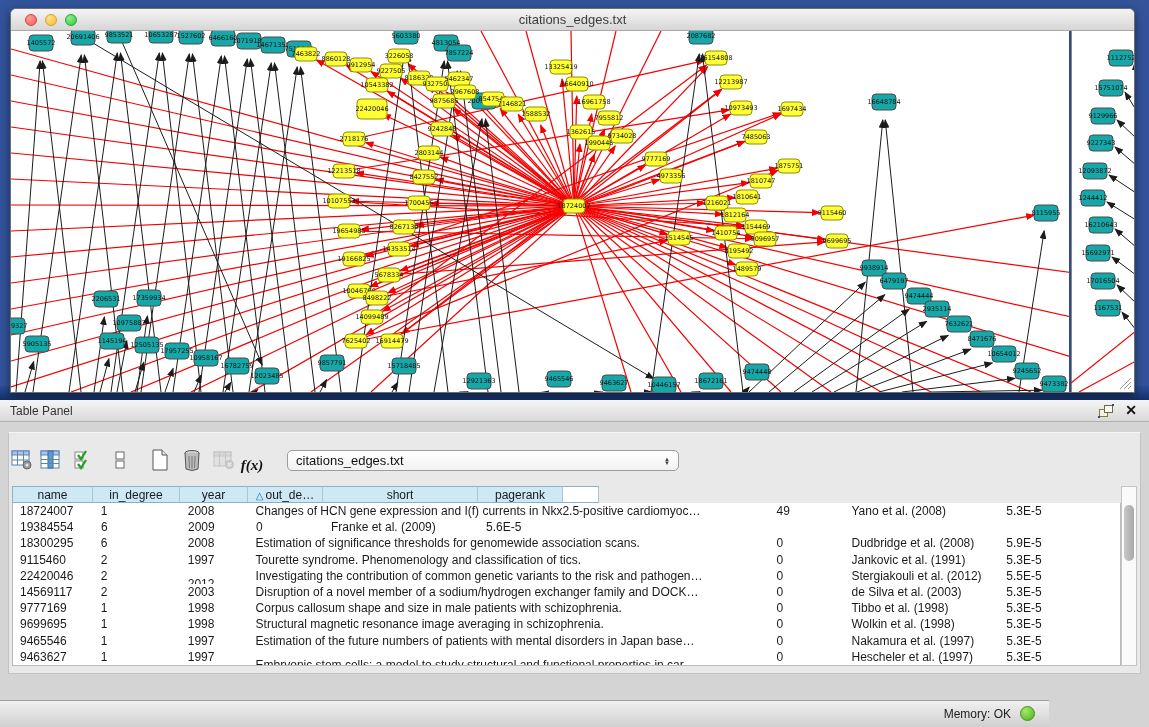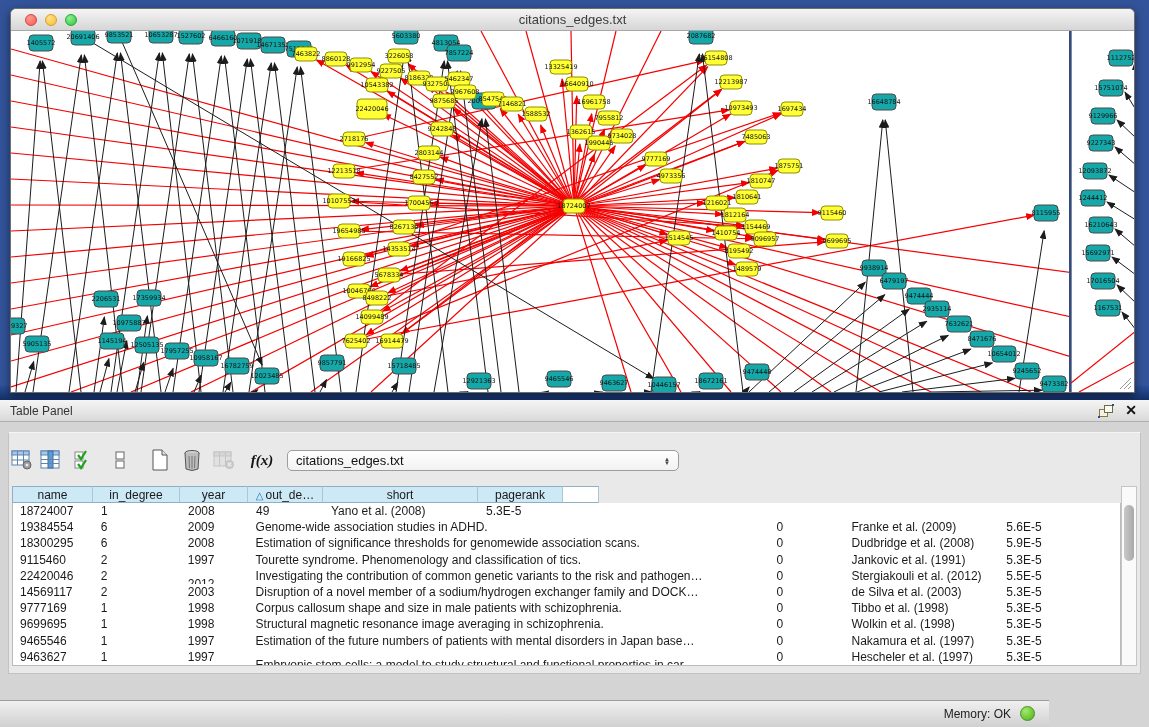--- a/index.html
+++ b/index.html
@@ -587,21 +587,21 @@
     <span class="tb-btn disabled" style="margin-left:4px;">
       <svg width="22" height="20" viewBox="0 0 22 20">
           <rect x="1" y="2" width="17" height="14" fill="#d8d8d8" stroke="#9a9a9a"></rect>
           <rect x="1" y="2" width="17" height="4" fill="#c2c2c2" stroke="#9a9a9a"></rect>
           <line x1="6.5" y1="2" x2="6.5" y2="16" stroke="#9a9a9a"></line>
           <line x1="12.5" y1="2" x2="12.5" y2="16" stroke="#9a9a9a"></line>
           <circle cx="16.5" cy="14.5" r="4" fill="#ababab" stroke="#8a8a8a"></circle>
           <path d="M14.8,12.8 l3.4,3.4 M18.2,12.8 l-3.4,3.4" stroke="#e8e8e8" stroke-width="1.3"></path>
         </svg>
     </span>
-    <span class="tb-btn" style="margin-left:10px;">
+    <span class="tb-btn" style="align-items:flex-end;">
       <span class="fx">f(x)</span>
     </span>
   </div>
 
   <div class="combo">
     <span>citations_edges.txt</span>
     <span class="arrows">
         <span>▲</span>
         <span>▼</span>
       </span>
@@ -615,30 +615,30 @@
         <div class="th" style="width: 75px;"><span class="sort-tri">△</span>out_de…</div>
         <div class="th" style="width: 155px;">short</div>
         <div class="th" style="width: 85px;">pagerank</div>
         <div class="th" style="width: 36px; background: rgb(255, 255, 255);"></div>
       </div>
     <div class="tbody" id="tbody">
         <div class="tr">
           <div class="td" style="width: 81px;">18724007</div>
           <div class="td" style="width: 87px;">1</div>
           <div class="td" style="width: 68px;">2008</div>
+          <div class="td" style="width: 522px;">Changes of HCN gene expression and I(f) currents in Nkx2.5-positive cardiomyoc…</div>
           <div class="td" style="width: 75px;">49</div>
           <div class="td" style="width: 155px;">Yano et al. (2008)</div>
           <div class="td" style="width: 85px;">5.3E-5</div>
           <div class="td" style="width: 36px;"></div>
         </div>
         <div class="tr">
           <div class="td" style="width: 81px;">19384554</div>
           <div class="td" style="width: 87px;">6</div>
           <div class="td" style="width: 68px;">2009</div>
-          <div class="td" style="width: 522px;">Genome-wide association studies in ADHD.</div>
           <div class="td" style="width: 75px;">0</div>
           <div class="td" style="width: 155px;">Franke et al. (2009)</div>
           <div class="td" style="width: 85px;">5.6E-5</div>
           <div class="td" style="width: 36px;"></div>
         </div>
         <div class="tr">
           <div class="td" style="width: 81px;">18300295</div>
           <div class="td" style="width: 87px;">6</div>
           <div class="td" style="width: 68px;">2008</div>
           <div class="td" style="width: 522px;">Estimation of significance thresholds for genomewide association scans.</div>

